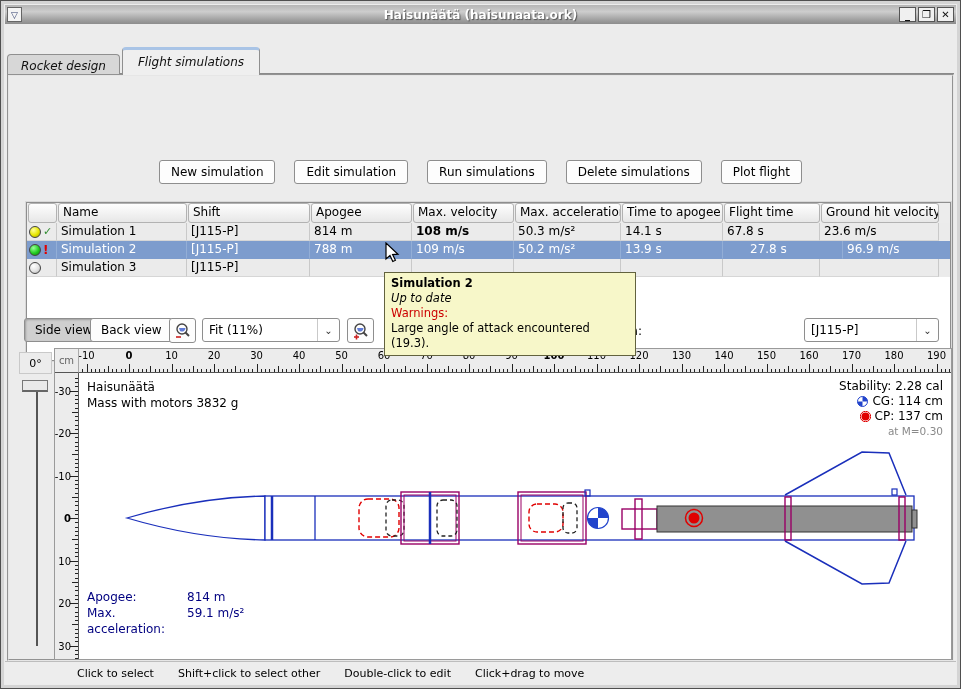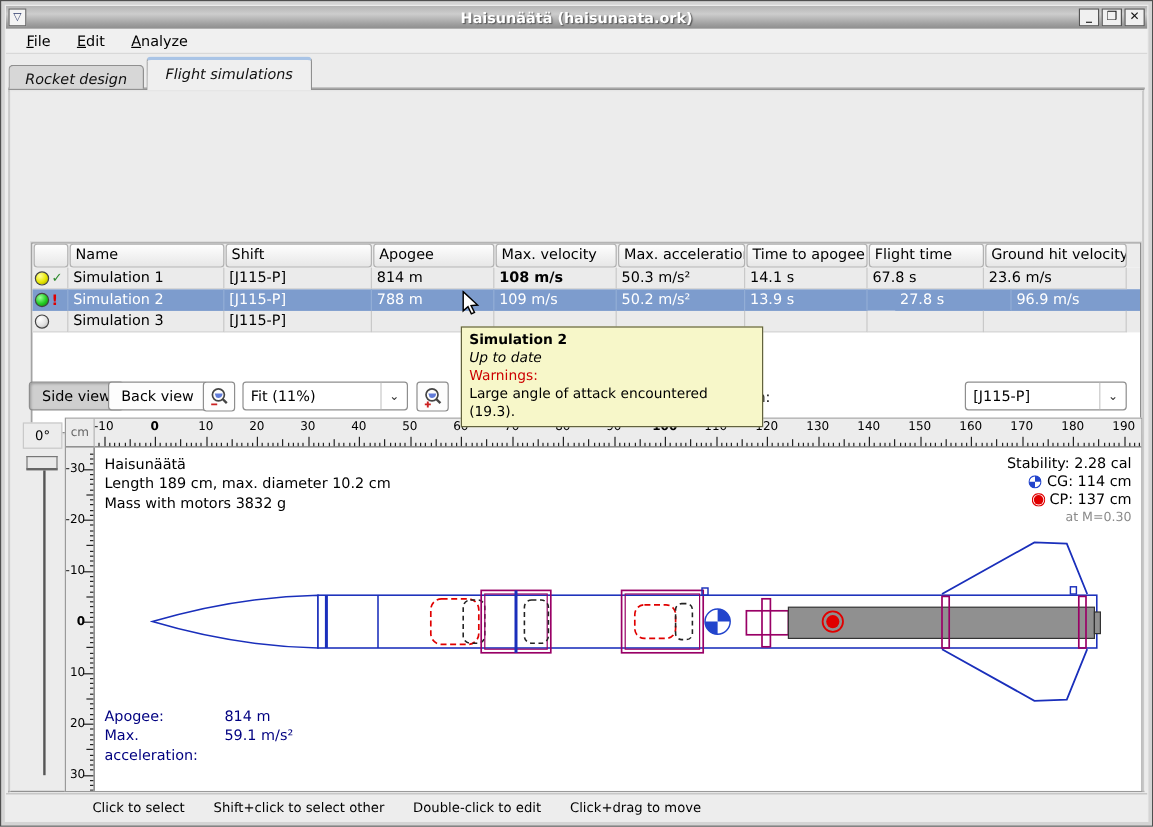--- a/index.html
+++ b/index.html
@@ -136,30 +136,32 @@
   <div class="titlebar">
     <div class="title-icon">▽</div>
     <div class="title-text">Haisunäätä (haisunaata.ork)</div>
     <div class="win-btns">
       <div class="win-btn">_</div>
       <div class="win-btn">❐</div>
       <div class="win-btn">✕</div>
     </div>
   </div>
 
-  <div class="menubar" id="menubar">
-      <span class="menu-item"><u>F</u>ile</span>
-      <span class="menu-item"><u>E</u>dit</span>
-      <span class="menu-item"><u>A</u>nalyze</span>
-    </div>
 
   <div class="tabbar" id="tabbar"><span class="tab">Rocket design</span><span class="tab active">Flight simulations</span></div>
 
   <div class="contentpane">
 
+    <div class="btnrow" id="btnrow">
+        <button class="push-btn">New simulation</button>
+        <button class="push-btn">Edit simulation</button>
+        <button class="push-btn">Run simulations</button>
+        <button class="push-btn">Delete simulations</button>
+        <button class="push-btn">Plot flight</button>
+      </div>
 
     <div class="tablewrap">
       <div class="thead" id="thead">
           <div class="th" style="width: 29px;"></div>
           <div class="th" style="width: 129px;">Name</div>
           <div class="th" style="width: 122px;">Shift</div>
           <div class="th" style="width: 101px;">Apogee</div>
           <div class="th" style="width: 101px;">Max. velocity</div>
           <div class="th" style="width: 106px;">Max. acceleration</div>
           <div class="th" style="width: 101px;">Time to apogee</div>
@@ -614,21 +616,20 @@
             <circle cx="615" cy="145" r="8.5" fill="none" stroke="#e00000" stroke-width="1.5"></circle>
           </g>
 
           <rect x="706" y="124" width="6" height="43" fill="none" stroke="#990066" stroke-width="1.4"></rect>
           <rect x="820" y="124" width="6" height="43" fill="none" stroke="#990066" stroke-width="1.4"></rect>
           <rect x="813" y="116" width="5" height="6" fill="none" stroke="#1a2fbb" stroke-width="1.2"></rect>
         </svg>
 
         <div class="fig-info">
           <div>Haisunäätä</div>
-          <div>Length 189 cm, max. diameter 10.2 cm</div>
           <div>Mass with motors 3832 g</div>
         </div>
 
         <div class="fig-stab">
           <div class="row">
               <span>Stability: 2.28 cal</span>
             </div>
           <div class="row">
             <svg width="11" height="11" viewBox="-5.5 -5.5 11 11">
               <circle r="5" fill="#fff" stroke="#2244cc"></circle>

